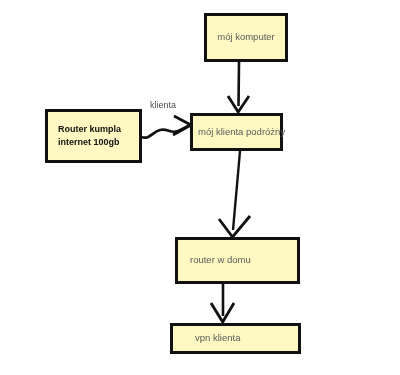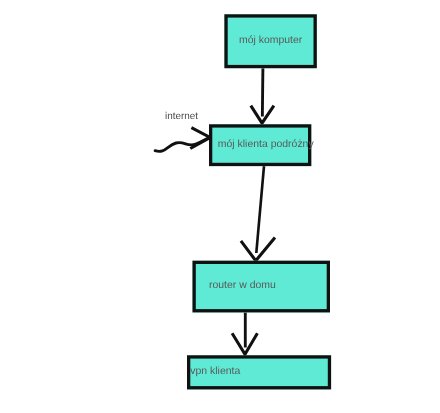--- a/index.html
+++ b/index.html
@@ -11,21 +11,21 @@
   #canvas {
     position: relative;
     width: 400px;
     height: 375px;
     background: #ffffff;
     overflow: hidden;
     font-family: "Liberation Sans", sans-serif;
   }
   .node {
     position: absolute;
-    background: #5eead4;
+    background: #fef9c3;
     border: 3px solid #111111;
     box-sizing: border-box;
     display: flex;
     align-items: center;
     z-index: 3;
   }
   .node-label {
     white-space: nowrap;
     color: #5a5a5a;
     font-size: 9.5px;
@@ -77,20 +77,21 @@
     justify-content: flex-start;
     padding-left: 12px;
   }
   
   #node-vpn-klienta {
     left: 170px;
     top: 323px;
     width: 131px;
     height: 31px;
     justify-content: flex-start;
+    padding-left: 22px;
   }
   .edge-label {
     position: absolute;
     color: #4d4d4d;
     font-size: 9px;
     white-space: nowrap;
     z-index: 4;
   }
   #label-internet {
     left: 150px;
@@ -130,28 +131,32 @@
     <g>
       <path d="M 223 284 L 223 316" stroke="#111111" stroke-width="2.6" fill="none" stroke-linecap="butt"></path>
       <path d="M 211 303 L 222.7 322 L 234 303" stroke="#111111" stroke-width="2.8" fill="none" stroke-linejoin="miter" stroke-linecap="butt"></path>
     </g>
   </svg>
 
   <div class="node" id="node-komputer">
     <span class="node-label">mój komputer</span>
   </div>
 
+  <div class="node" id="node-router-kumpla">
+    <span class="node-label">Router kumpla
+internet 100gb</span>
+  </div>
 
   <div class="node" id="node-router-podrozny">
     <span class="node-label">mój klienta podróżny</span>
   </div>
 
   <div class="node" id="node-router-domu">
     <span class="node-label">router w domu</span>
   </div>
 
   <div class="node" id="node-vpn-klienta">
     <span class="node-label">vpn klienta</span>
   </div>
 
-  <div class="edge-label" id="label-internet">internet</div>
+  <div class="edge-label" id="label-internet">klienta</div>
 
 </div>
 
 </body></html>

